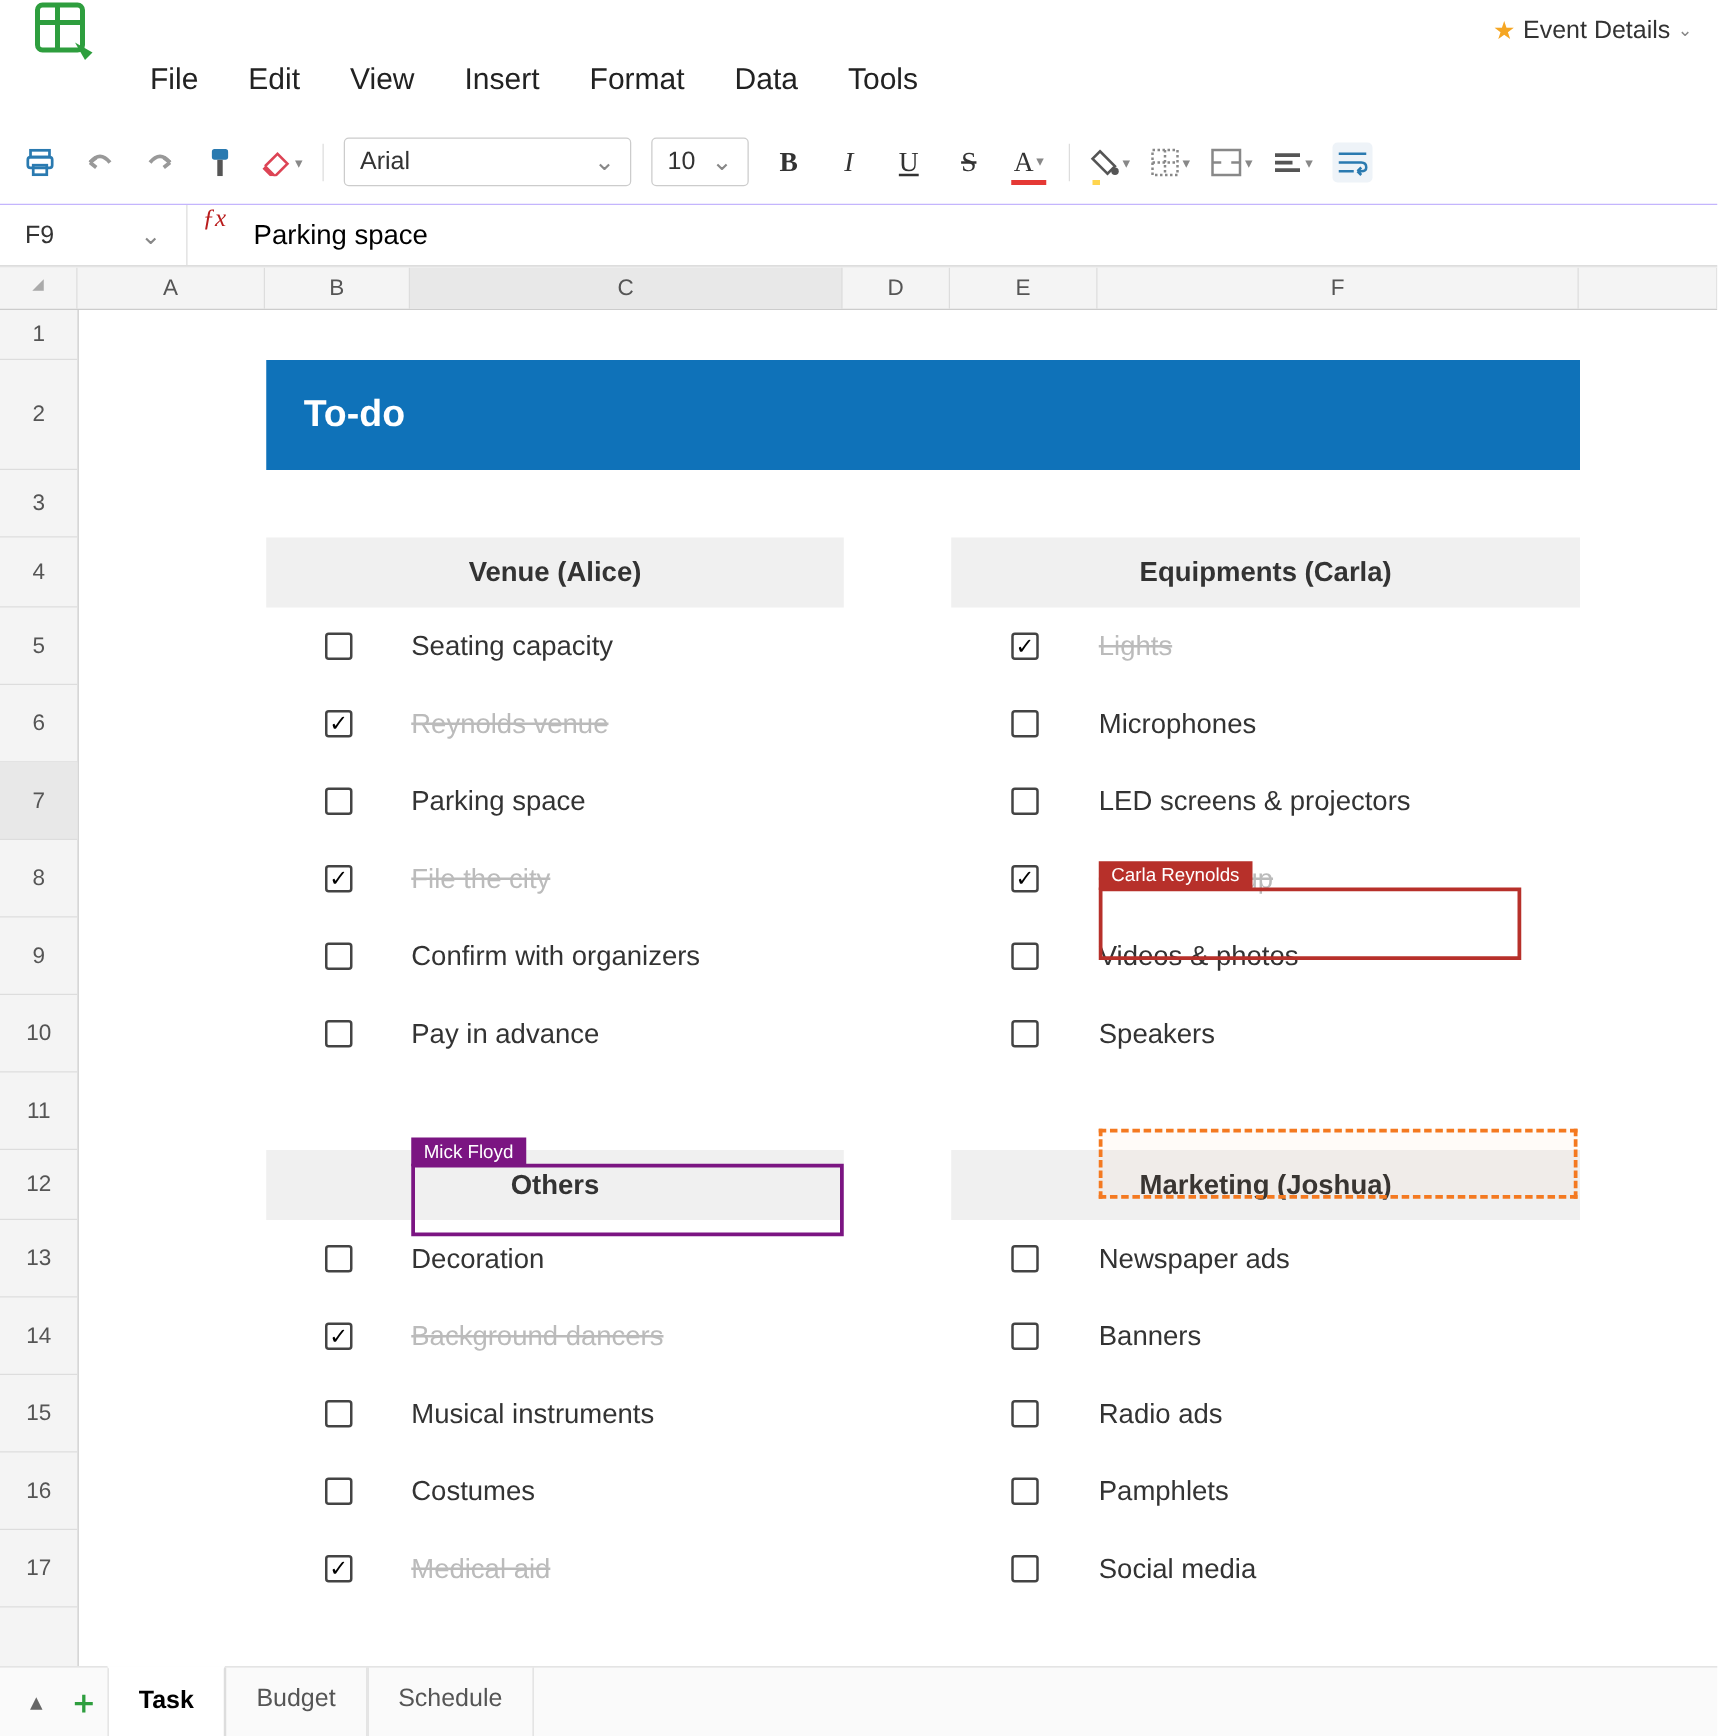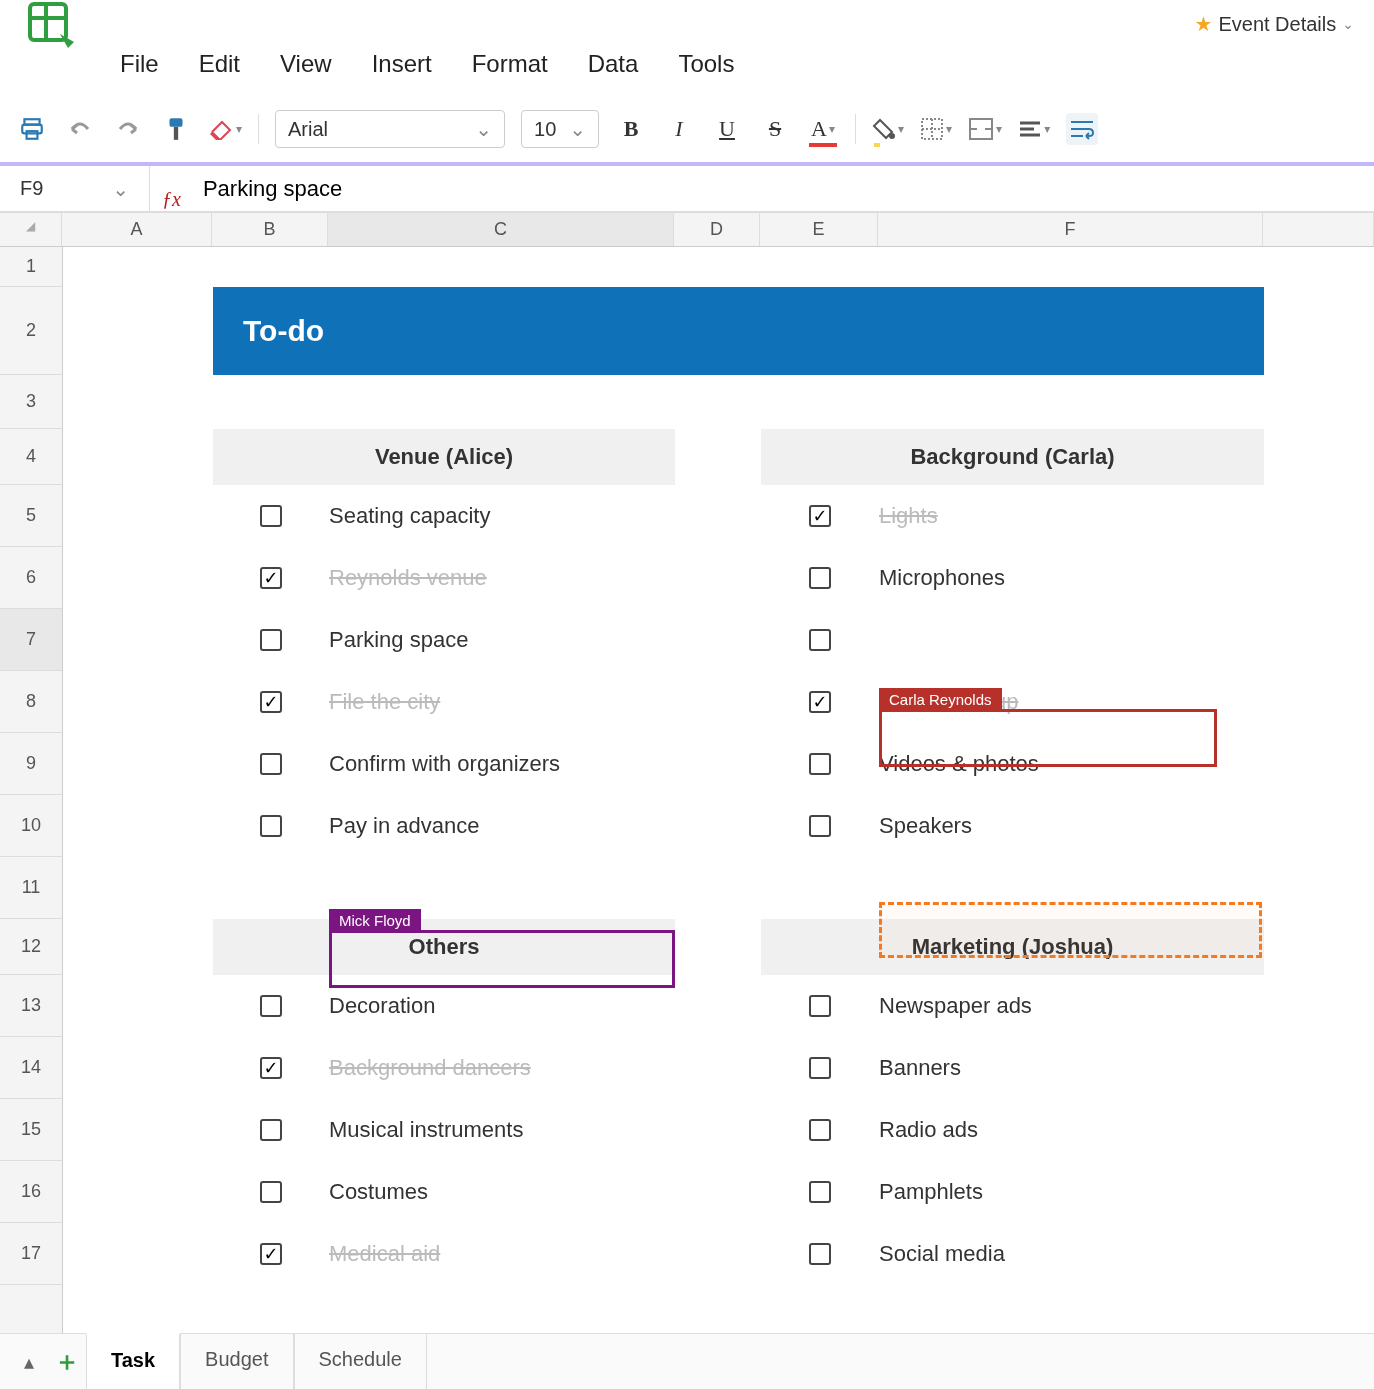--- a/index.html
+++ b/index.html
@@ -38,21 +38,21 @@
   .italic-btn { font-style:italic; font-size:22px; font-family: 'Times New Roman', serif;}
   .under-btn { text-decoration:underline; font-size:22px; font-family: 'Times New Roman', serif;}
   .strike-btn { text-decoration:line-through; font-size:22px; font-family: 'Times New Roman', serif;}
   .fontcolor-btn { font-size:22px; font-family: 'Times New Roman', serif; position:relative;}
   .fontcolor-btn .bar { position:absolute; bottom:-2px; left:2px; right:2px; height:4px; background:#e53935; }
   .fillcolor-btn { position:relative; }
   .fillcolor-btn .bar { position:absolute; bottom:-2px; left:2px; right:24px; height:4px; background:#ffd54f; }
   .combo { display:flex; align-items:center; gap:2px; }
   .combo .caret { color:#888; font-size:12px; }
   .formula-bar {
-    display:flex; align-items:flex-end; border-top:4px solid #c4b5fd; border-bottom:1px solid #ddd;
+    display:flex; align-items:flex-start; border-top:1px solid #c4b5fd; border-bottom:1px solid #ddd;
     height:50px;
   }
   .cell-ref {
     width:150px; padding:0 20px; font-size:20px; display:flex; align-items:center; justify-content:space-between;
     border-right:1px solid #ddd; height:100%;
   }
   .fx { font-style:italic; font-family:'Times New Roman',serif; font-size:20px; padding:0 12px; color:#b91c1c;}
   .formula-input { flex:1; font-size:22px; padding:0 10px; border:none; outline:none; height:100%; }
   .colheaders {
     display:grid; grid-template-columns: 62px 150px 116px 346px 86px 118px 385px 1fr;
@@ -295,21 +295,21 @@
           <div></div>
           <div></div>
           <div></div>
           <div></div>
           <div></div>
         </div>
         <div class="sheet-row" style="height: 56px;">
           <div></div>
           <div class="sec-header">Venue (Alice)</div>
           <div></div>
-          <div class="sec-header2">Background (Carla)</div>
+          <div class="sec-header2">Equipments (Carla)</div>
           <div></div>
         </div>
         <div class="sheet-row" style="height: 62px;">
           <div></div>
           <div class="cell-chk">
             <span class="chk"></span>
           </div>
           <div>
             <span class="task-text">Seating capacity</span>
           </div>
@@ -343,20 +343,23 @@
           <div></div>
           <div class="cell-chk">
             <span class="chk"></span>
           </div>
           <div>
             <span class="task-text">Parking space</span>
           </div>
           <div></div>
           <div class="cell-chk">
             <span class="chk"></span>
+          </div>
+          <div>
+            <span class="task-text">LED screens &amp; projectors</span>
           </div>
           <div></div>
         </div>
         <div class="sheet-row" style="height: 62px;">
           <div></div>
           <div class="cell-chk">
             <span class="chk checked"></span>
           </div>
           <div>
             <span class="task-text done">File the city</span>

